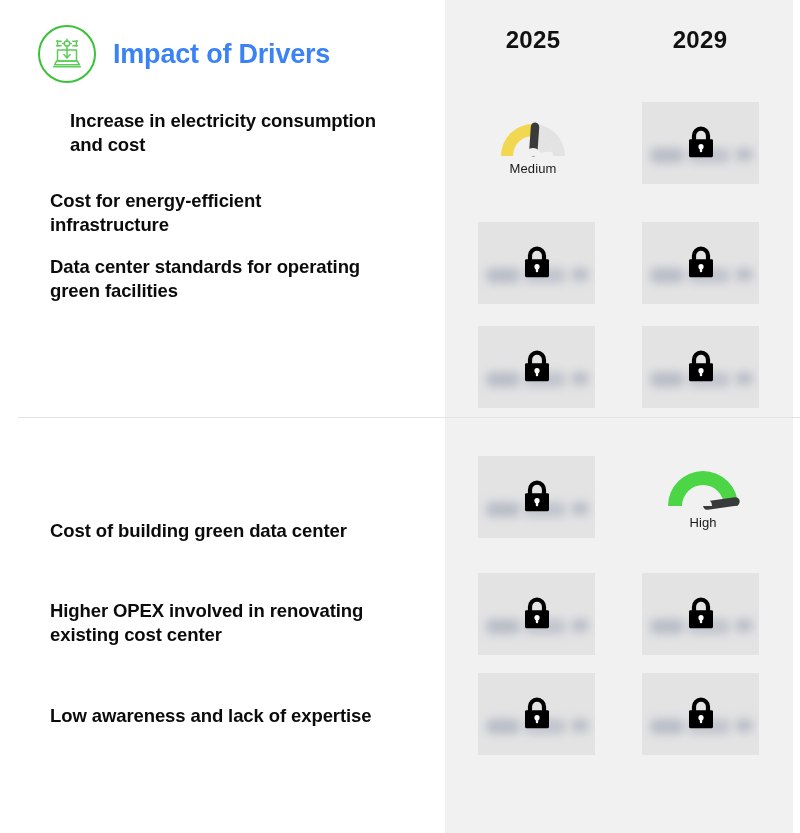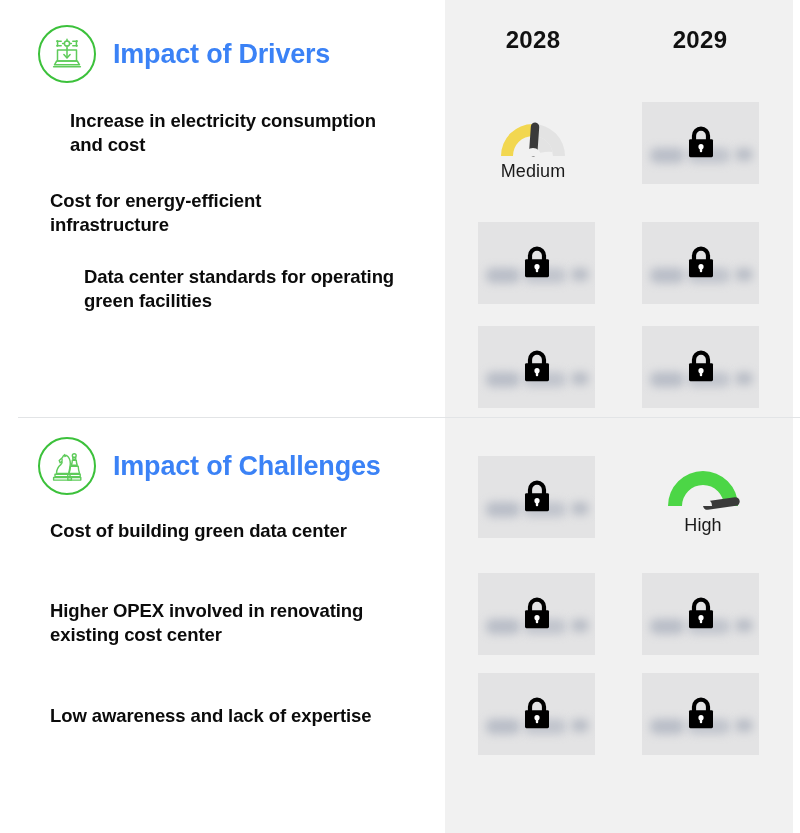--- a/index.html
+++ b/index.html
@@ -132,37 +132,37 @@
 
   
   .gauge {
     position: absolute;
     width: 120px;
     height: 82px;
     text-align: center;
   }
   .gauge svg { display: block; margin: 0 auto; }
   .gauge-label {
-    font-size: 18px;
+    font-size: 13px;
     font-weight: normal;
     color: #1a1a1a;
     margin-top: 1px;
     letter-spacing: 0.1px;
   }
 </style>
 </head>
 <body>
 
 <div id="page">
 
   <div class="panel-bg"></div>
 
   <div class="section-divider"></div>
 
-  <div class="year-head c2025">2028</div>
+  <div class="year-head c2025">2025</div>
   <div class="year-head c2029">2029</div>
 
   <div class="section-head" style="left:38px; top:25px;">
     <div class="head-icon">
       <svg width="36" height="36" viewBox="0 0 36 36" aria-hidden="true">
         <g fill="none" stroke="#5ecb5a" stroke-width="1.5" stroke-linecap="round" stroke-linejoin="round">
 
           <circle cx="18" cy="7.5" r="2.6"></circle>
           <path d="M18 4.9 V3.3 M18 10.1 V11.6 M15.4 7.5 H13.6 M20.6 7.5 H22.4"></path>
           <path d="M12.2 5.2 h-3.6 v4.6 h3.6"></path>
@@ -179,21 +179,21 @@
           <path d="M18 12.2 v9.4"></path>
           <path d="M14.9 18.6 L18 21.9 L21.1 18.6"></path>
         </g>
       </svg>
     </div>
     <div class="head-title">Impact of Drivers</div>
   </div>
 
   <div class="row-label" style="top:109px;margin-left:20px;">Increase in electricity consumption and cost</div>
   <div class="row-label" style="top:189px;">Cost for energy-efficient infrastructure</div>
-  <div class="row-label" style="top:265px;margin-left:34px;">Data center standards for operating green facilities</div>
+  <div class="row-label" style="top:255px;">Data center standards for operating green facilities</div>
 
   <div class="gauge" style="left:473px; top:112px;">
     <svg width="84" height="48" viewBox="0 0 84 48" aria-hidden="true">
 
       <path d="M42 44 A 32 32 0 0 1 74 44 L62 44 A 20 20 0 0 0 42 24 Z" fill="#e3e3e3"></path>
       <path d="M42 12 A 32 32 0 0 1 74 44 L62 44 A 20 20 0 0 0 42 24 Z" fill="#e3e3e3"></path>
 
       <path d="M10 44 A 32 32 0 0 1 42 12 L42 24 A 20 20 0 0 0 22 44 Z" fill="#f2d750"></path>
 
       <g transform="rotate(4 42 44)">
@@ -256,44 +256,20 @@
     <div class="blurB"></div>
     <div class="blurC"></div>
     <svg width="34" height="40" viewBox="0 0 34 40">
       <path d="M10 18 v-4.5 a7 7 0 0 1 14 0 V18" fill="none" stroke="#000" stroke-width="4.2"></path>
       <rect x="5" y="17" width="24" height="18" rx="1.4" fill="#000"></rect>
       <circle cx="17" cy="24.5" r="2.6" fill="#fff"></circle>
       <rect x="15.8" y="24.5" width="2.4" height="5.6" rx="1.1" fill="#fff"></rect>
     </svg>
   </div>
 
-  <div class="section-head" style="left:38px; top:437px;">
-    <div class="head-icon">
-      <svg width="36" height="36" viewBox="0 0 36 36" aria-hidden="true">
-        <g fill="none" stroke="#5ecb5a" stroke-width="1.4" stroke-linecap="round" stroke-linejoin="round">
-
-          <path d="M7.5 25.5 c0 -5.5 2.4 -7.4 4.6 -9.2 c1.2 -1 1.2 -2.1 0.9 -3.1
-                   l-1.9 1.5 l-0.9 -2.2 l3.0 -2.6 c0.6 -1.6 1.4 -2.6 2.6 -3.3
-                   l0.1 1.9 l1.5 -1.1 c2.7 1.5 3.9 4.7 3.9 8.2 c0 4.0 -1.4 6.9 -1.4 9.9 z"></path>
-          <circle cx="13.1" cy="11.9" r="0.85" fill="#5ecb5a" stroke="none"></circle>
-
-          <path d="M23.8 9.4 h2.9 v1.8 h-2.9 z"></path>
-          <circle cx="25.25" cy="7.6" r="1.9"></circle>
-          <path d="M23.3 12.2 c0 2.6 -0.5 3.6 -1.0 5.0 h6.0 c-0.5 -1.4 -1.0 -2.4 -1.0 -5.0 z"></path>
-          <path d="M21.4 18.3 c-0.2 3.6 -0.6 5.4 -1.4 7.2 h10.6 c-0.8 -1.8 -1.2 -3.6 -1.4 -7.2 z"></path>
-
-          <path d="M6.0 26.2 h15.0 v2.6 h-15.0 z"></path>
-          <path d="M4.6 29.5 h17.8 v2.6 h-17.8 z"></path>
-          <path d="M18.8 26.2 h12.4 v2.6 h-12.4 z"></path>
-          <path d="M18.8 29.5 h13.0 v2.6 h-13.0 z"></path>
-        </g>
-      </svg>
-    </div>
-    <div class="head-title">Impact of Challenges</div>
-  </div>
 
   <div class="row-label" style="top:519px;">Cost of building green data center</div>
   <div class="row-label" style="top:599px;">Higher OPEX involved in renovating existing cost center</div>
   <div class="row-label" style="top:704px;">Low awareness and lack of expertise</div>
 
   <div class="lock-tile" style="left:478px; top:456px;">
     <div class="blurA"></div>
     <div class="blurB"></div>
     <div class="blurC"></div>
     <svg width="34" height="40" viewBox="0 0 34 40">

